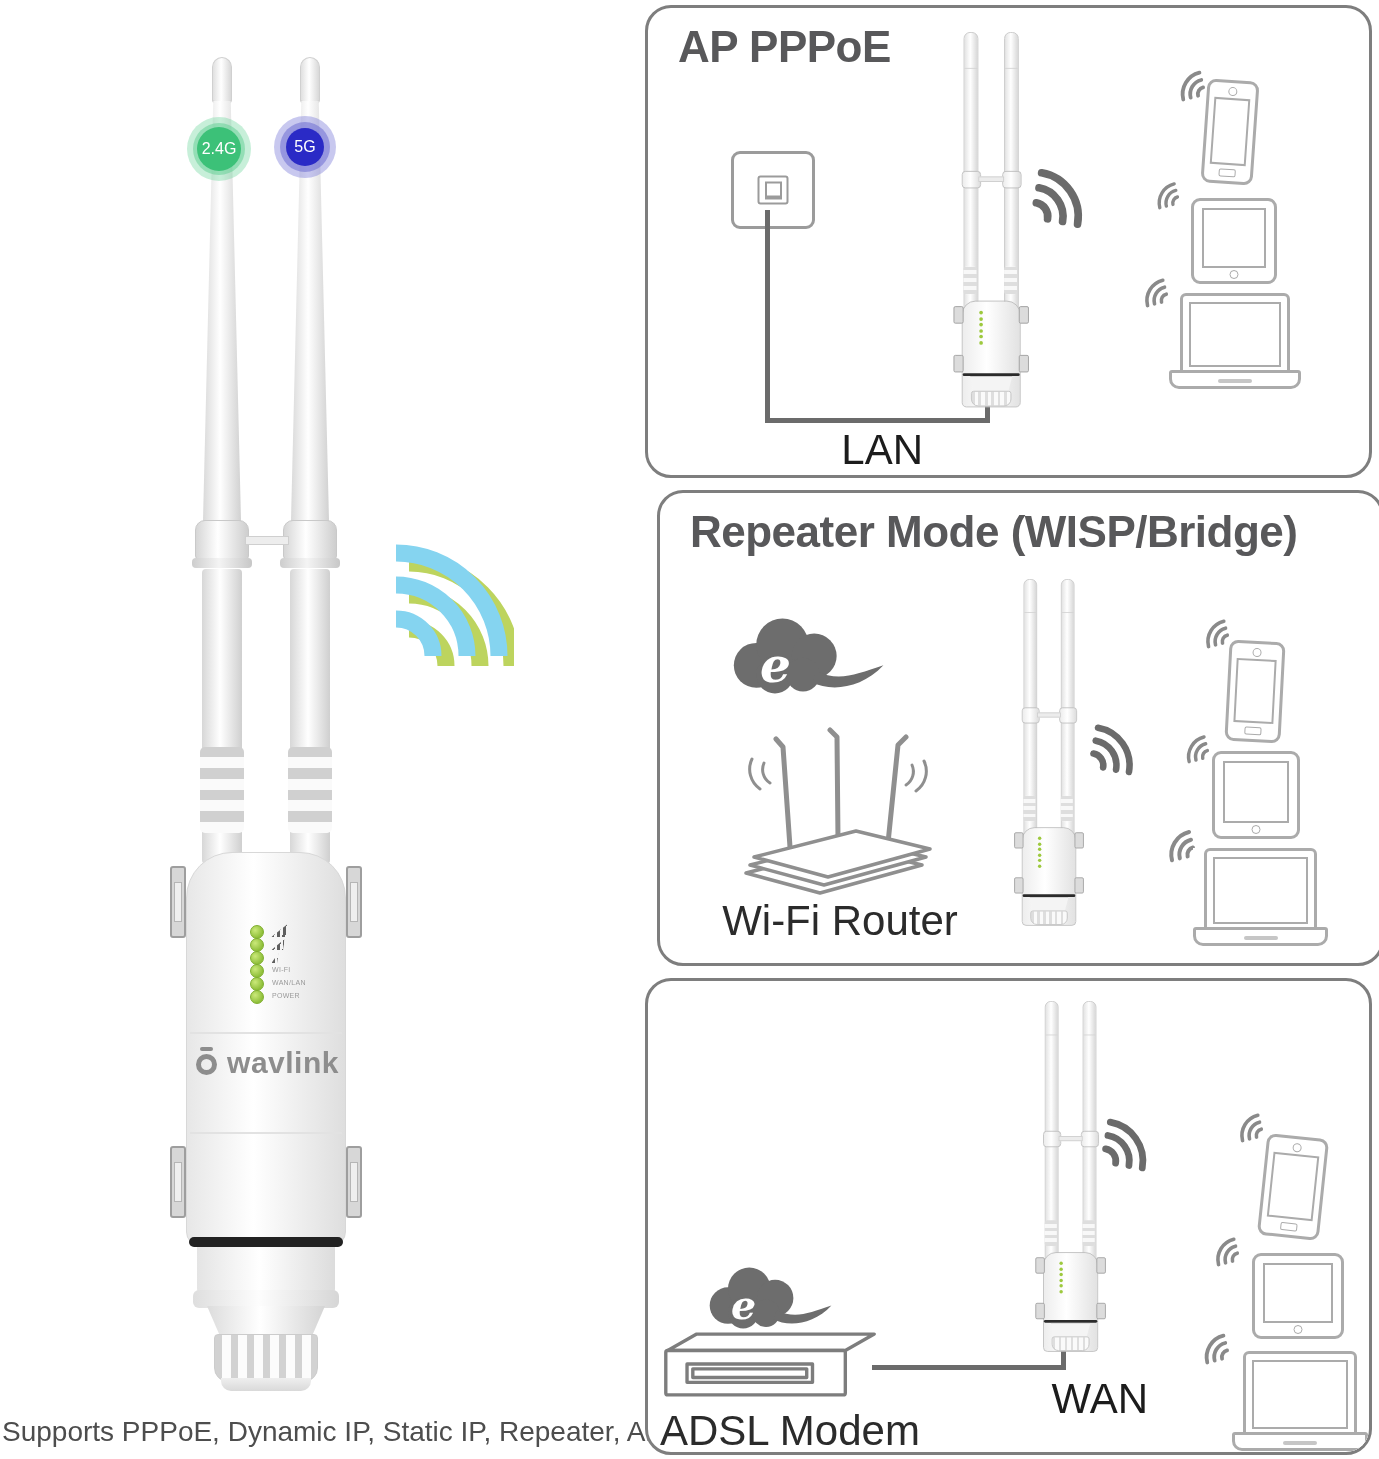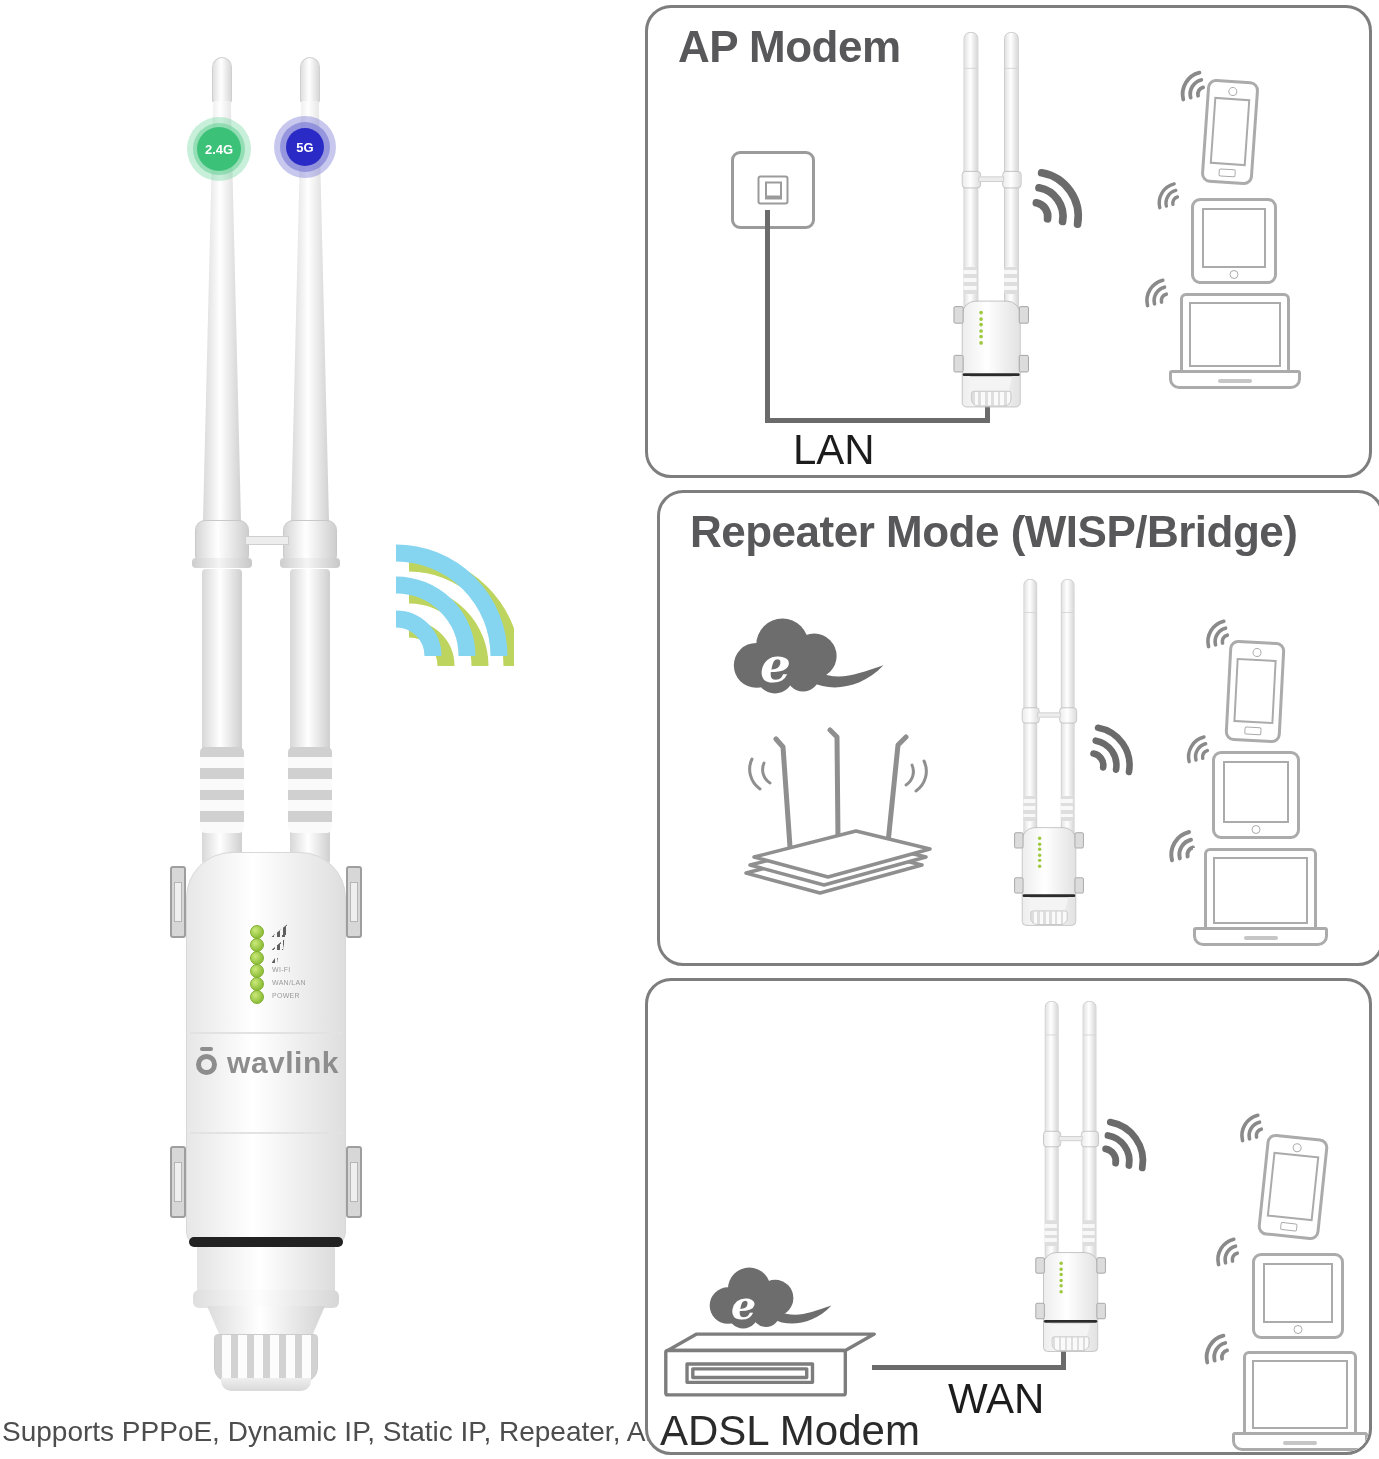--- a/index.html
+++ b/index.html
@@ -8,21 +8,21 @@
   .abs{position:absolute;}
 
   
   .panel{position:absolute;left:645px;width:727px;background:#fff;
          border:3px solid #7e7e7e;border-radius:26px;box-sizing:border-box;overflow:hidden;}
   #panel-ap{top:5px;height:473px;}
   #panel-repeater{top:490px;height:476px;margin-left:12px;}
   #panel-router{top:978px;height:477px;}
   .panel-title{position:absolute;left:30px;top:14px;font-size:44px;font-weight:bold;
                color:#58585a;white-space:nowrap;letter-spacing:-0.5px;}
-  .conn-label{position:absolute;color:#1c1c1c;font-size:42px;text-align:left;white-space:nowrap;}
+  .conn-label{position:absolute;color:#1c1c1c;font-size:42px;text-align:right;white-space:nowrap;}
   .src-label{position:absolute;color:#2b2b2b;font-size:42px;text-align:center;white-space:nowrap;}
   .cable{position:absolute;background:#6b6b6b;}
 
   
   .fan{position:absolute;color:#6b6b6b;}
   .fan.sm{color:#8a8a8a;}
   .fan.flip svg{transform:scaleX(-1) rotate(14deg);}
   .fan.dev svg{transform:rotate(10deg);}
   .fan svg{display:block;width:100%;height:100%;}
 
@@ -104,21 +104,21 @@
   .ant .shaft-l{width:40px;height:295px;margin-top:9px;position:relative;
           background:linear-gradient(90deg,#d7d7d7,#fff 45%,#cfcfcf);border-radius:4px;}
   .ant .ribs{position:absolute;left:-2px;right:-2px;top:178px;height:86px;border-radius:5px;
           background:repeating-linear-gradient(180deg,#d0d0d0 0 10px,#fafafa 10px 21.5px);}
   .ant-bridge{position:absolute;left:245px;top:536px;width:42px;height:7px;
           background:#ededed;border:1px solid #cfcfcf;}
 
   .badge{position:absolute;border-radius:50%;display:flex;align-items:center;justify-content:center;}
   .badge .mid{border-radius:50%;display:flex;align-items:center;justify-content:center;}
   .badge .core{border-radius:50%;display:flex;align-items:center;justify-content:center;
-          color:#fff;font-weight:bold;font-size:13px;}
+          color:#fff;font-weight:normal;font-size:16px;}
   #badge-24{left:187px;top:117px;width:64px;height:64px;background:rgba(109,213,156,.38);}
   #badge-24 .mid{width:52px;height:52px;background:rgba(96,205,145,.5);}
   #badge-24 .core{width:44px;height:44px;background:#3cc178;}
   #badge-5{left:274px;top:116px;width:62px;height:62px;background:rgba(125,125,218,.42);}
   #badge-5 .mid{width:50px;height:50px;background:rgba(110,110,210,.55);}
   #badge-5 .core{width:38px;height:38px;background:#2a2ac6;}
 
   .body-main{position:absolute;left:186px;top:852px;width:160px;height:394px;
           background:linear-gradient(90deg,#e7e7e7,#ffffff 42%,#dedede);
           border:1px solid #d8d8d8;border-radius:46px 46px 14px 14px;box-sizing:border-box;}
@@ -234,21 +234,21 @@
   <div class="sub-body"></div>
   <div class="flange"></div>
   <div class="taper"></div>
   <div class="capribs"></div>
   <div class="caplip"></div>
 
   <div class="footer-note">Supports PPPoE, Dynamic IP, Static IP, Repeater, AP</div>
 </div>
 
 <div class="panel" id="panel-ap">
-  <div class="panel-title">AP Modem</div>
+  <div class="panel-title">AP PPPoE</div>
 
   <div class="wallplate">
     <span class="wp-jack">
         <span class="wp-pin"></span>
       </span>
   </div>
   <div class="cable" style="left:117px;top:202px;width:5px;height:210px;"></div>
   <div class="cable" style="left:117px;top:410px;width:225px;height:5px;"></div>
   <div class="cable" style="left:337px;top:392px;width:5px;height:22px;"></div>
   <div class="conn-label" style="left:145px;top:418px;width:130px;">LAN</div>
@@ -361,20 +361,21 @@
       <path d="M32 58 A 16 16 0 0 1 26 38"></path>
       <path d="M178 66 A 24 24 0 0 0 186 36"></path>
       <path d="M168 60 A 16 16 0 0 0 174 40"></path>
     </g>
     <g fill="#ffffff" stroke="#8f8f8f" stroke-width="3.5" stroke-linejoin="round">
       <path d="M16 132 L118 106 L192 124 L90 152 Z" transform="translate(-8,16)"></path>
       <path d="M16 132 L118 106 L192 124 L90 152 Z" transform="translate(-4,8)"></path>
       <path d="M16 132 L118 106 L192 124 L90 152 Z"></path>
     </g>
   </svg>
+  <div class="src-label" style="left:50px;top:404px;width:260px;">Wi-Fi Router</div>
 
   <div class="mini mini-slot">
   <div class="md-ant l">
         <span class="md-joint"></span>
       </div>
   <div class="md-ant r">
         <span class="md-joint"></span>
       </div>
   <div class="md-bar"></div>
   <div class="md-body">

